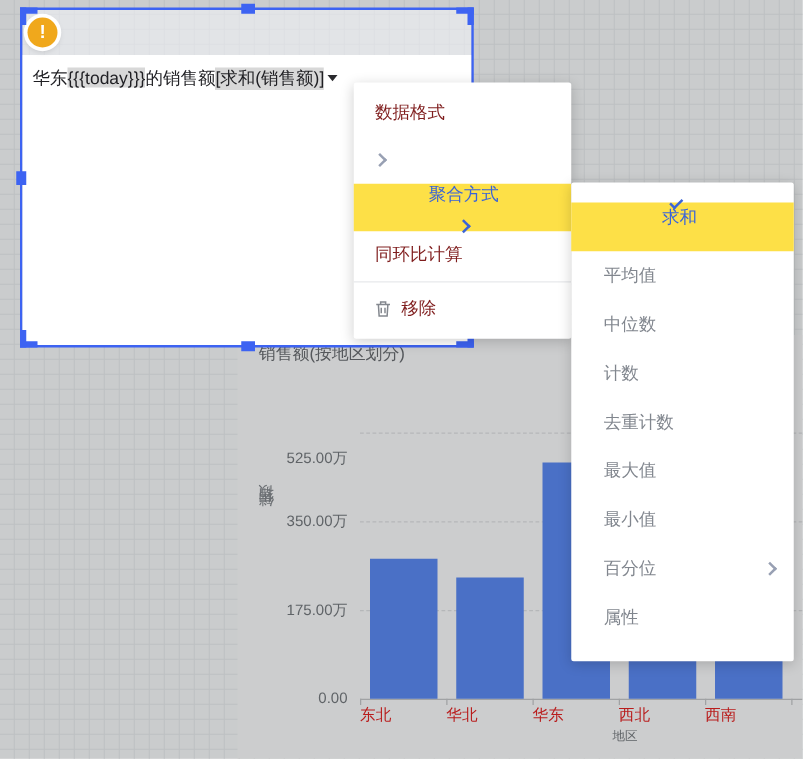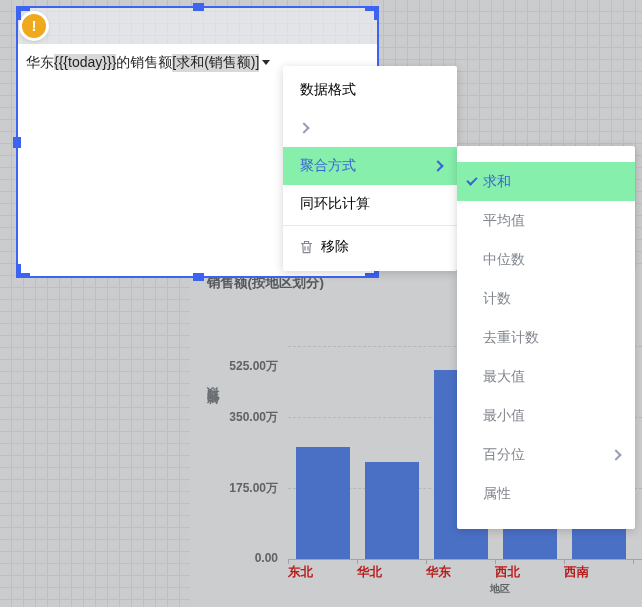--- a/index.html
+++ b/index.html
@@ -5,21 +5,21 @@
   html,body{margin:0;padding:0;}
   body{font-family:"Liberation Sans","DejaVu Sans",sans-serif;}
   #root{position:relative;width:642px;height:607px;overflow:hidden;
     background-color:#cacccd;
     background-image:linear-gradient(#bdc0c2 1px,transparent 1px),
                      linear-gradient(90deg,#bdc0c2 1px,transparent 1px);
     background-size:12px 12px;background-position:-1px -1px;}
 
   
   .chart-widget{position:absolute;left:190px;top:268px;width:452px;height:339px;
-    background:#cccdce;z-index:1;font-weight:bold;}
+    background:#cccdce;z-index:1;}
   .chart-title{position:absolute;left:17px;top:6px;font-size:13.5px;color:#55585c;}
   .y-axis-title{position:absolute;left:15px;top:141px;font-size:12.5px;color:#6a6e72;
     writing-mode:vertical-rl;transform:rotate(180deg);letter-spacing:2px;}
   .x-axis-title{position:absolute;left:260px;top:314px;width:100px;text-align:center;
     font-size:10px;color:#5f6367;}
   .plot{position:absolute;left:0;top:0;width:452px;height:339px;}
   .gridline{position:absolute;height:0;border-top:1px dashed #b5b7b9;}
   .axisline{position:absolute;height:0;border-top:1px solid #a0a2a4;}
   .ytick{position:absolute;left:0;width:88px;text-align:right;font-size:12px;color:#5f6367;}
   .bar{position:absolute;background:#4a70c6;}
@@ -52,24 +52,24 @@
   .h-bm{left:calc(50% - 5px);bottom:-5px;width:11px;height:8px;}
   .h-lm{left:-5px;top:calc(50% - 5px);width:8px;height:11px;}
   .h-rm{right:-5px;top:calc(50% - 5px);width:8px;height:11px;}
 
   
   .menu{position:absolute;left:283px;top:66px;width:174px;padding:5px 0;background:#fff;
     box-shadow:0 2px 10px rgba(0,0,0,.18);border-radius:2px;z-index:3;box-sizing:border-box;}
   .submenu{position:absolute;left:457px;top:146px;width:178px;padding:16px 0;background:#fff;
     box-shadow:0 2px 10px rgba(0,0,0,.18);border-radius:2px;z-index:4;box-sizing:border-box;}
   .menu-row{height:38px;display:flex;align-items:center;padding:0 15px 0 17px;
-    font-size:14px;color:#000000;cursor:default;}
+    font-size:14px;color:#7f1d1d;cursor:default;}
   .sub-row{height:39px;display:flex;align-items:center;padding:0 15px 0 10px;
     font-size:14px;color:#81868e;cursor:default;}
-  .menu-row.active,.sub-row.active{background:#86efac;color:#3a64d8;}
+  .menu-row.active,.sub-row.active{background:#fde047;color:#3a64d8;flex-direction:column;}
   .lbl{flex:1;}
   .chev{width:6px;height:6px;border-top:2px solid #98a0b3;border-right:2px solid #98a0b3;
     transform:rotate(45deg);flex:0 0 auto;}
   .chev.active{border-color:#3a64d8;}
   .chk-slot{width:16px;flex:0 0 auto;display:flex;align-items:center;}
   .chk{width:8px;height:4px;border-left:2px solid #3a64d8;border-bottom:2px solid #3a64d8;
     transform:rotate(-45deg);margin-top:-3px;}
   .mdivider{height:0;border-top:1px solid #e8e9eb;margin:2px 0;}
   .trash{flex:0 0 auto;margin-right:8px;display:flex;align-items:center;}
 </style>

